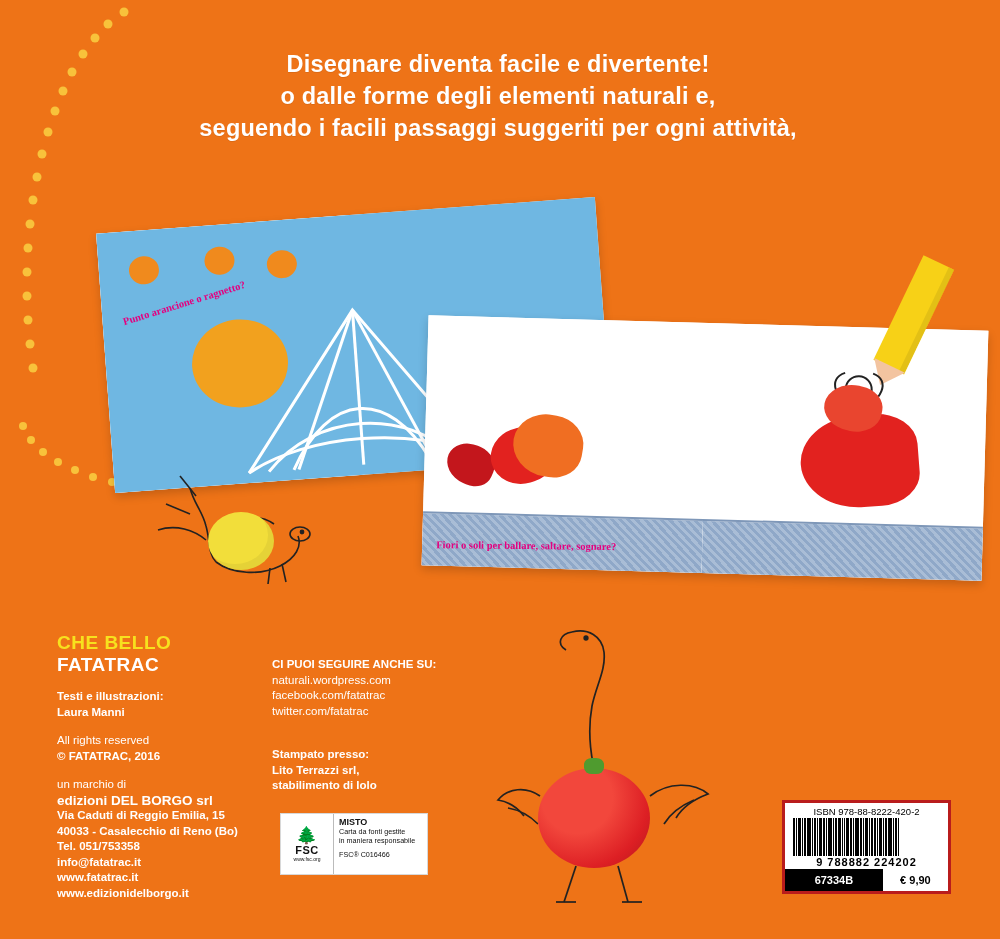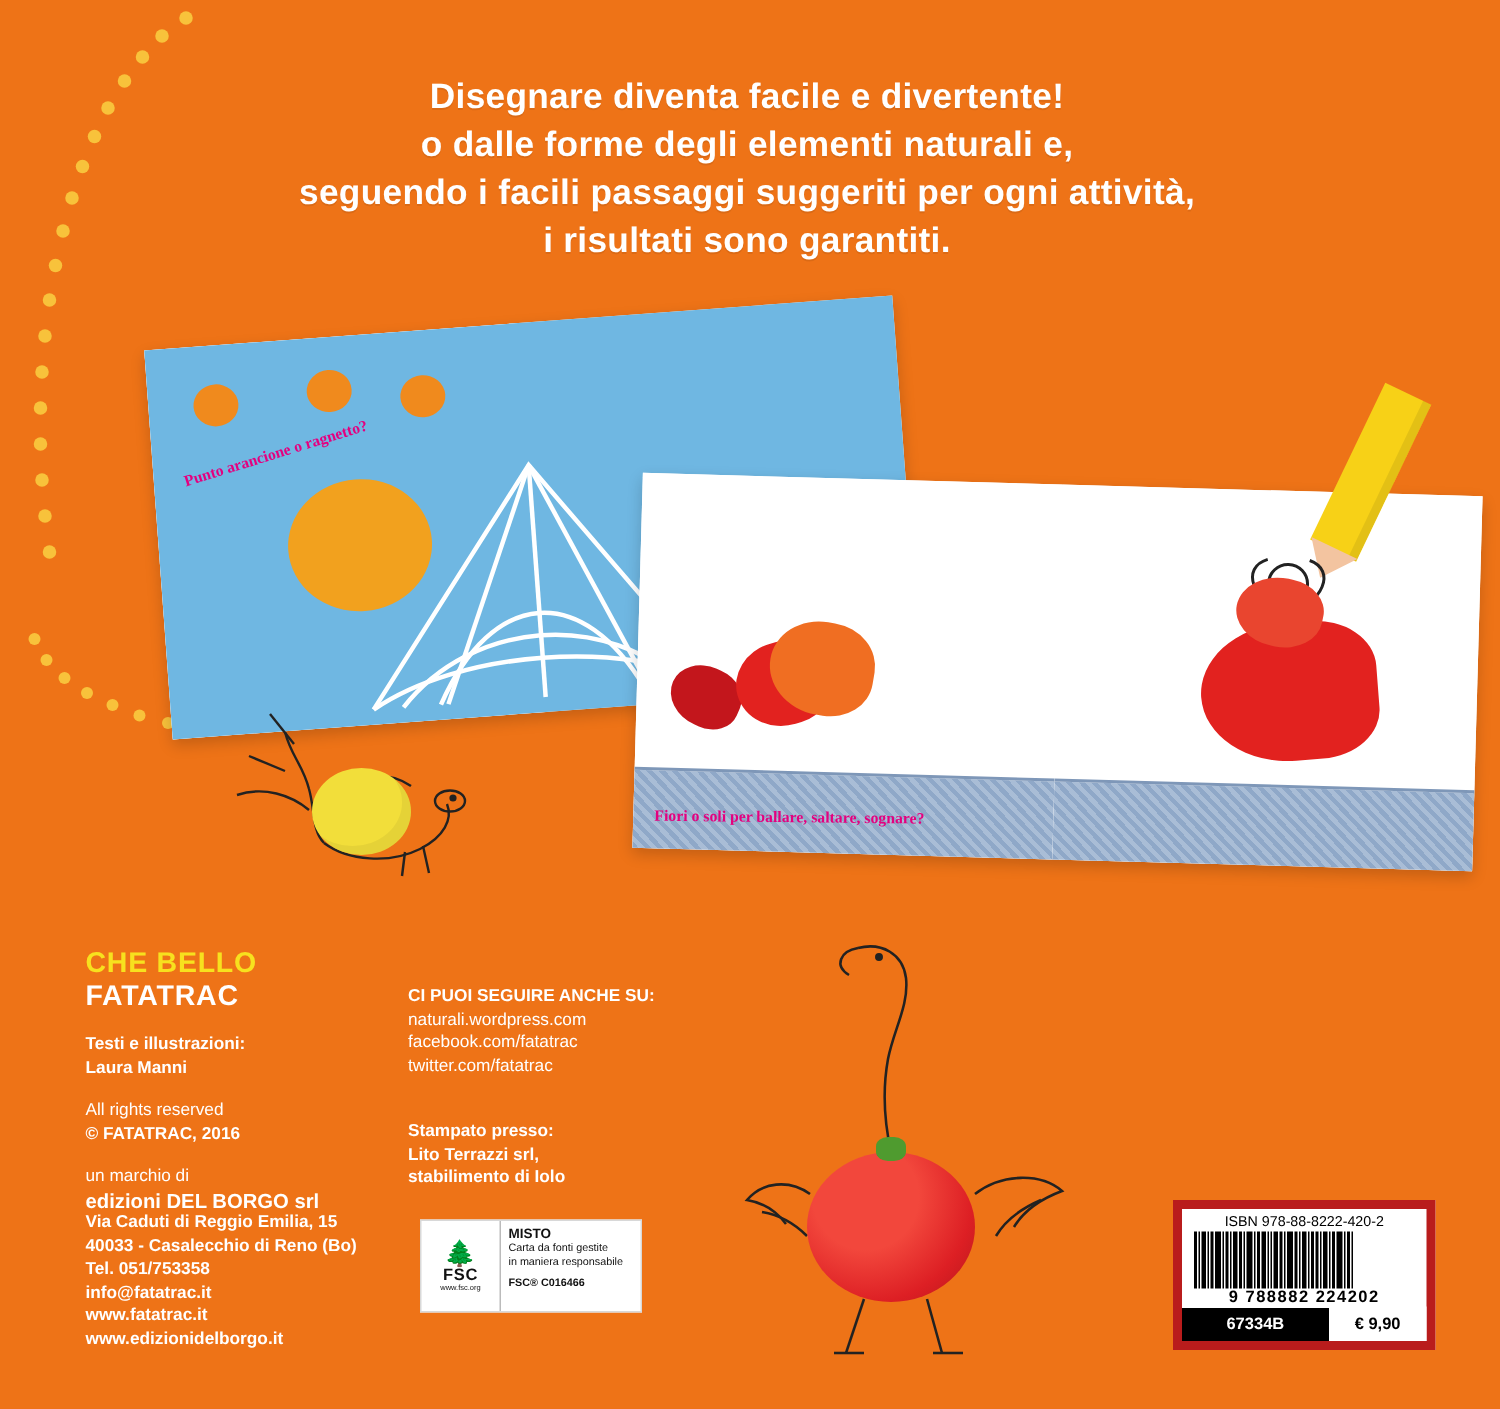--- a/index.html
+++ b/index.html
@@ -179,21 +179,21 @@
   }
   .fsc-tree{font-size:17px;line-height:17px;}
   .fsc-word{font-size:11px;font-weight:bold;letter-spacing:.5px;}
   .fsc-url{font-size:5px;}
   .fsc-right{flex:1;padding:4px 5px;font-size:7.2px;line-height:9.2px;}
   .fsc-misto{font-size:9px;font-weight:bold;}
 
   
   .barcode-box{
     position:absolute;left:782px;top:800px;width:163px;height:88px;background:#fff;
-    border:6px solid #b91c1c;color:#000;
+    border:3px solid #b91c1c;color:#000;
   }
   .isbn-txt{font-size:9.5px;text-align:center;padding:3px 0 1px;}
   .bars{height:38px;margin:0 8px;display:flex;align-items:flex-end;gap:1px;}
   .bars i{display:block;background:#000;width:2px;height:100%;}
   .ean{font-size:11px;text-align:center;letter-spacing:1px;font-weight:bold;}
   .price-row{
     position:absolute;left:0;bottom:0;width:100%;height:22px;display:flex;
     border-top:1px solid #fff;
   }
   .price-left{
@@ -237,21 +237,20 @@
       <circle cx="75" cy="470" r="4"></circle>
         <circle cx="93" cy="477" r="4"></circle>
       <circle cx="112" cy="482" r="4"></circle>
     </g>
   </svg>
 
   <div class="headline">
     <div>Disegnare diventa facile e divertente!</div>
     <div>o dalle forme degli elementi naturali e,</div>
     <div>seguendo i facili passaggi suggeriti per ogni attività,</div>
-    <div>i risultati sono garantiti.</div>
   </div>
 
   <div class="collage">
 
     <div class="spread spread-a">
       <div class="sa-left">
         <div class="bush">
           <div class="bush-core"></div>
           <div class="ladybug lb1"></div>
           <div class="ladybug lb2"></div>
@@ -394,21 +393,21 @@
   <div class="fsc">
     <div class="fsc-left">
       <div class="fsc-tree">🌲</div>
       <div class="fsc-word">FSC</div>
       <div class="fsc-url">www.fsc.org</div>
     </div>
     <div class="fsc-right">
       <div class="fsc-misto">MISTO</div>
       <div>Carta da fonti gestite</div>
       <div>in maniera responsabile</div>
-      <div style="margin-top:4px;font-weight:bold;">FSC® C016466</div>
+      <div style="margin-top:4px;">FSC® C016466</div>
     </div>
   </div>
 
   <div class="barcode-box">
     <div class="isbn-txt">ISBN 978-88-8222-420-2</div>
     <div class="bars">
       <i style="width:2px"></i>
         <i style="width:1px"></i>
         <i style="width:3px"></i>
         <i style="width:1px"></i>

